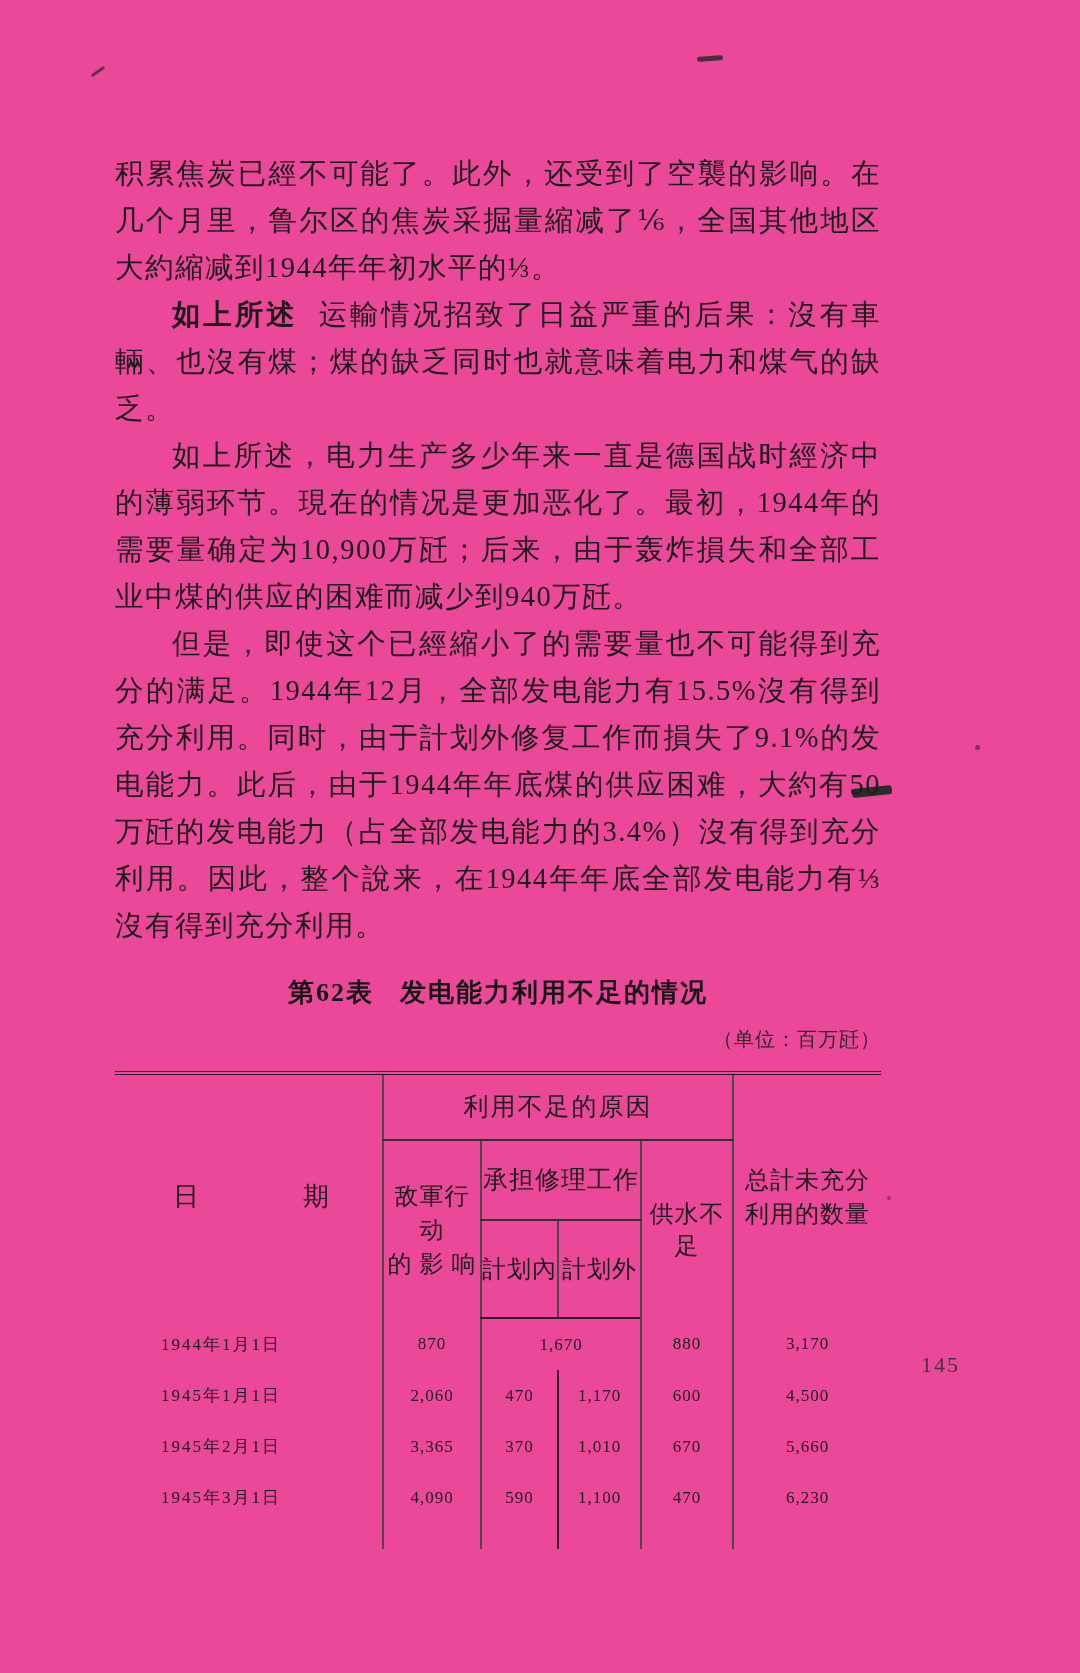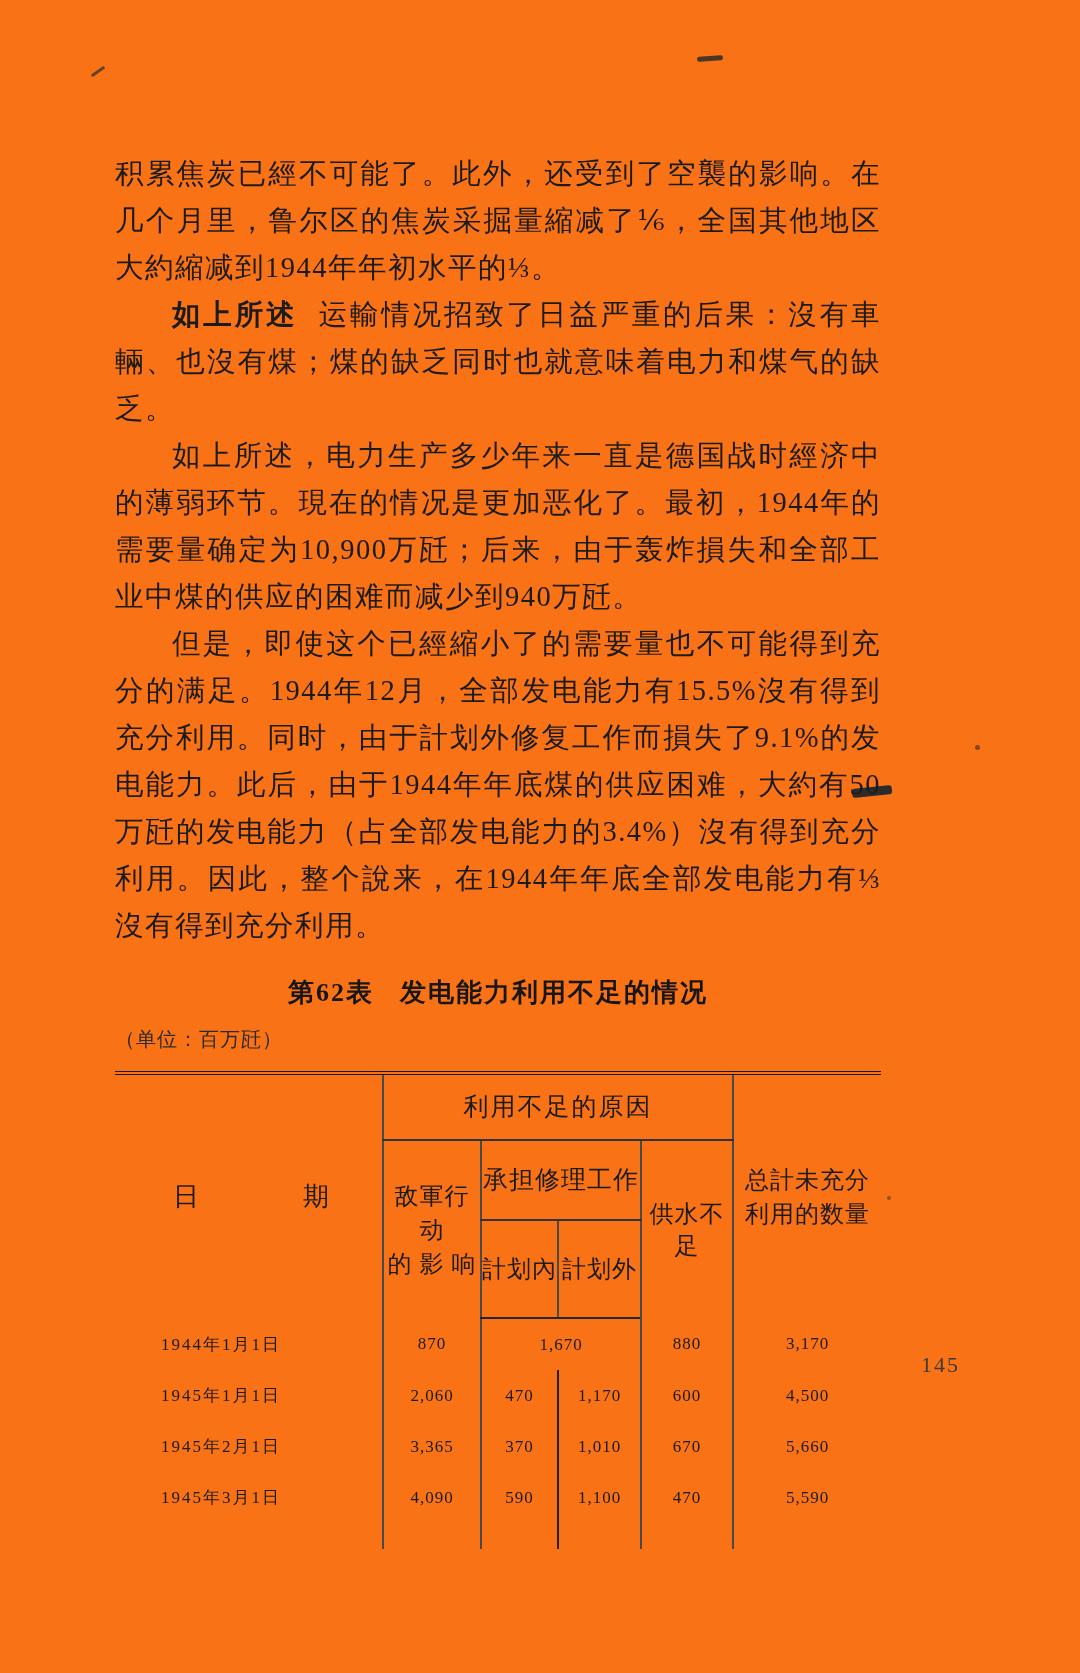--- a/index.html
+++ b/index.html
@@ -4,21 +4,21 @@
 <style>
   html,body{margin:0;padding:0;}
   body{
     background:#e9e8e5;
     font-family:"Liberation Serif","DejaVu Serif",serif;
   }
   .page{
     position:relative;
     width:1080px;height:1673px;
     margin:0 auto;
-    background:#f97316;
+    background:#ec4899;
     color:#1e1e1e;
     overflow:hidden;
   }
   .content{
     position:absolute;
     left:115px;top:150px;
     width:766px;
   }
   .para{
     font-size:28.5px;
@@ -37,21 +37,21 @@
     margin-top:26px;
     text-align:center;
     font-size:26px;
     font-weight:bold;
     letter-spacing:2px;
     color:#161616;
   }
   .tbl-caption .cap-prefix{ margin-right:1em;text-align:center; }
   .unit-note{
     margin-top:16px;
-    text-align:left;
+    text-align:right;
     font-size:20px;
     letter-spacing:1px;
     color:#2a2a2a;
   }
   
   table.data{
     margin-top:18px;
     width:766px;
     border-collapse:collapse;
     table-layout:fixed;
@@ -210,21 +210,21 @@
           <td class="bl-heavy">1,010</td>
           <td class="bl">670</td>
           <td class="bl">5,660</td>
         </tr>
         <tr class="body-row last-row">
           <td class="cell-date">1945年3月1日</td>
           <td class="bl">4,090</td>
           <td class="bl">590</td>
           <td class="bl-heavy">1,100</td>
           <td class="bl">470</td>
-          <td class="bl">5,590</td>
+          <td class="bl">6,230</td>
         </tr>
       </tbody>
     </table>
 
 
   </div>
 
   <div class="page-number">145</div>
 
 </div>

